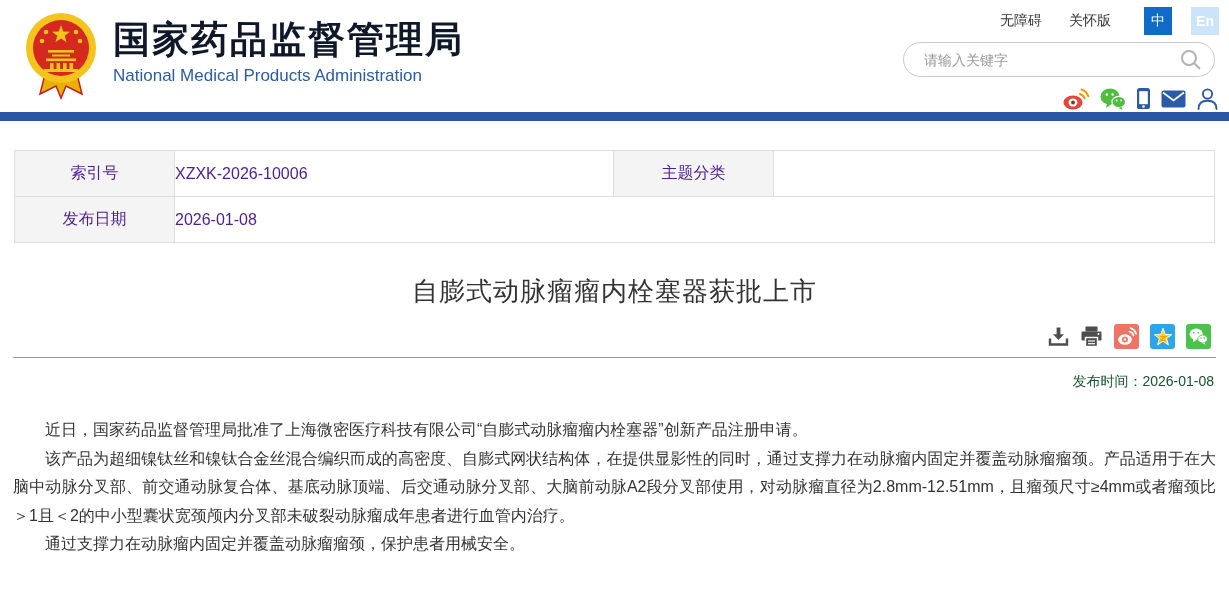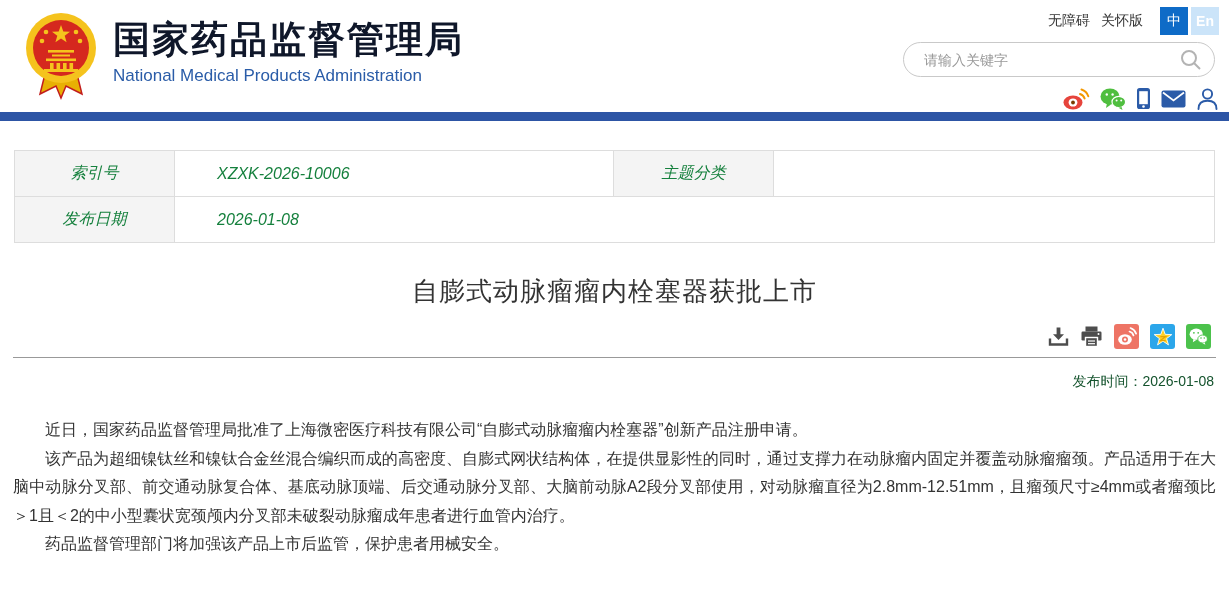--- a/index.html
+++ b/index.html
@@ -14,21 +14,21 @@
   .topbar {
     height: 112px;
     display: flex; justify-content: space-between;
     padding: 0 10px 0 25px;
   }
   .brand { display: flex; align-items: flex-start; gap: 16px; padding-top: 8px; }
   .brand-text { padding-top: 12px; }
   .brand-zh { font-size: 37px; font-weight: bold; color: #0f172a; letter-spacing: 2px; line-height: 1.1; }
   .brand-en { font-size: 17px; color: #2a5ca8; margin-top: 5px; }
   .top-right { width: 316px; padding-top: 7px; }
-  .util-row { display: flex; justify-content: flex-end; align-items: center; gap: 11px; height: 28px; }
+  .util-row { display: flex; justify-content: flex-end; align-items: center; gap: 27px; height: 28px; }
   .util-link { font-size: 14px; color: #333; text-decoration: none; cursor: pointer; }
   .lang-btn {
     width: 28px; height: 28px; display: inline-flex; align-items: center; justify-content: center;
     font-size: 14px; cursor: pointer;
   }
   .lang-zh { background: #0e6bc7; color: #fff; margin-left: 6px; }
   .lang-en { background: #cbe4f9; color: #fff; margin-left: -8px; font-weight: bold; }
   .search-box {
     margin-top: 7px; width: 312px; height: 35px;
     border: 1px solid #c9c9c9; border-radius: 18px;
@@ -41,23 +41,23 @@
   }
   .search-box input::placeholder { color: #999; }
   .search-mag { position: absolute; right: 12px; top: 6px; cursor: pointer; }
   .social-row { display: flex; justify-content: flex-end; align-items: center; gap: 10px; margin-top: 10px; }
   .social-row .sicon { display: inline-flex; cursor: pointer; }
   
   .blue-bar { height: 9px; background: #2d55a5; }
   
   main { padding: 0 13px; }
   table.meta { border-collapse: collapse; table-layout: fixed; width: 1200px; margin: 29px auto 0; }
-  table.meta td { border: 1px solid #ddd; height: 46px; font-size: 16px; color: #15803d; font-style: italic; }
+  table.meta td { border: 1px solid #ddd; height: 46px; font-size: 16px; color: #4c1d95; }
   td.lbl { background: #f4f4f4; text-align: center; }
-  td.val { padding-left: 42px; text-align: left; }
+  td.val { text-align: left; }
   h1.article-title {
     text-align: center; font-size: 26px; font-weight: 400; color: #333;
     margin-top: 31px; letter-spacing: 1px;
   }
   .tools-row {
     display: flex; justify-content: flex-end; align-items: center; gap: 11px;
     margin-top: 15px; height: 25px; padding-right: 5px;
   }
   .tools-row .ticon { display: inline-flex; cursor: pointer; }
   .share-sq { width: 25px; height: 25px; border-radius: 3px; display: inline-flex; align-items: center; justify-content: center; cursor: pointer; }
@@ -236,15 +236,15 @@
     </span>
   </div>
 
   <hr class="tools-rule">
 
   <div class="pub-time">发布时间：2026-01-08</div>
 
   <article>
     <p>近日，国家药品监督管理局批准了上海微密医疗科技有限公司“自膨式动脉瘤瘤内栓塞器”创新产品注册申请。</p>
     <p>该产品为超细镍钛丝和镍钛合金丝混合编织而成的高密度、自膨式网状结构体，在提供显影性的同时，通过支撑力在动脉瘤内固定并覆盖动脉瘤瘤颈。产品适用于在大脑中动脉分叉部、前交通动脉复合体、基底动脉顶端、后交通动脉分叉部、大脑前动脉A2段分叉部使用，对动脉瘤直径为2.8mm-12.51mm，且瘤颈尺寸≥4mm或者瘤颈比＞1且＜2的中小型囊状宽颈颅内分叉部未破裂动脉瘤成年患者进行血管内治疗。</p>
-    <p>药品监督管理部门将加强该产品上市后监管，保护患者用械安全。</p>
+    <p>通过支撑力在动脉瘤内固定并覆盖动脉瘤瘤颈，保护患者用械安全。</p>
   </article>
 </main>
 
 </body></html>

